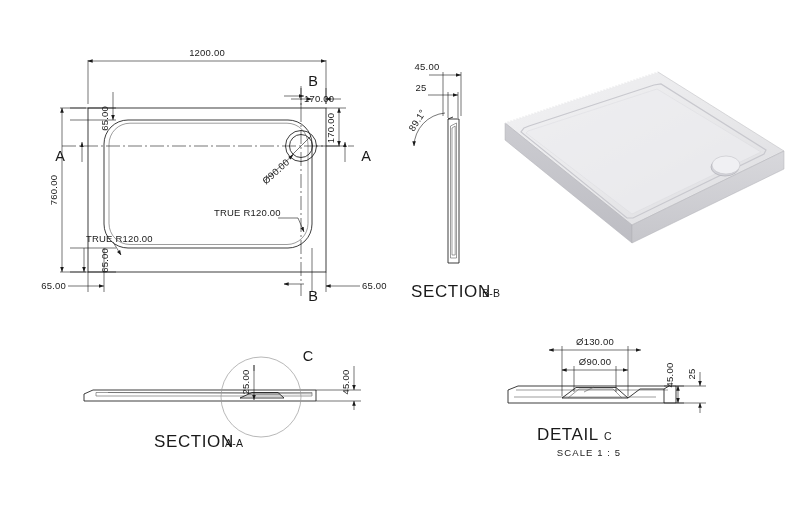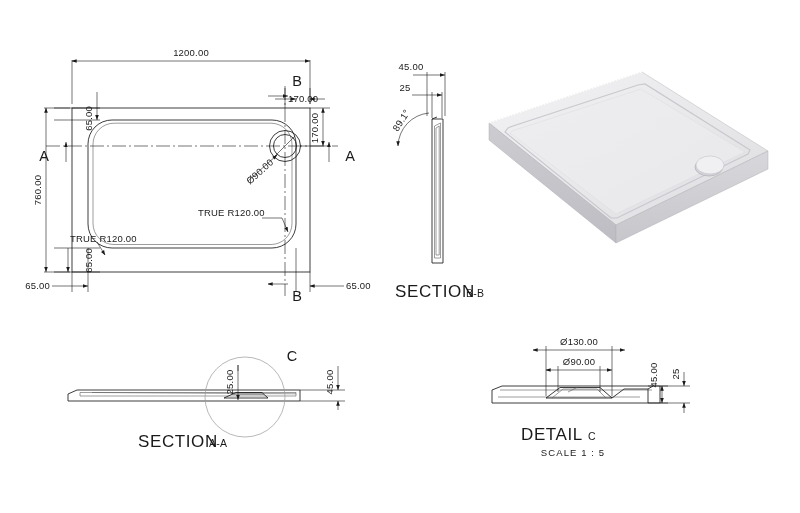--- a/index.html
+++ b/index.html
@@ -2,21 +2,21 @@
 <html><head>
 <meta charset="utf-8">
 <title>Shower Tray Technical Drawing</title>
 <style>
   html,body{margin:0;padding:0;background:#ffffff;}
   body{
     width:800px;height:513px;position:relative;overflow:hidden;
     font-family:"Liberation Sans","DejaVu Sans",sans-serif;
     color:#1a1a1a;
   }
-  #sheet{position:absolute;inset:0;width:704px;height:513px;}
+  #sheet{position:absolute;inset:0;width:704px;height:513px;margin-left:16px;}
   svg{display:block;}
   text{font-family:"Liberation Sans","DejaVu Sans",sans-serif;fill:#1a1a1a;}
   .dimtext{font-size:9.5px;letter-spacing:.2px;}
   .viewtitle{font-size:17px;letter-spacing:.6px;}
   .viewtitle-sub{font-size:10.5px;letter-spacing:.3px;}
   .scaletext{font-size:9.5px;letter-spacing:1.1px;}
   .marker{font-size:14.5px;}
   .thin{stroke:#1a1a1a;stroke-width:.6;fill:none;}
   .obj{stroke:#1a1a1a;stroke-width:.85;fill:none;}
   .obj-fill{stroke:#1a1a1a;stroke-width:.85;fill:#ffffff;}

